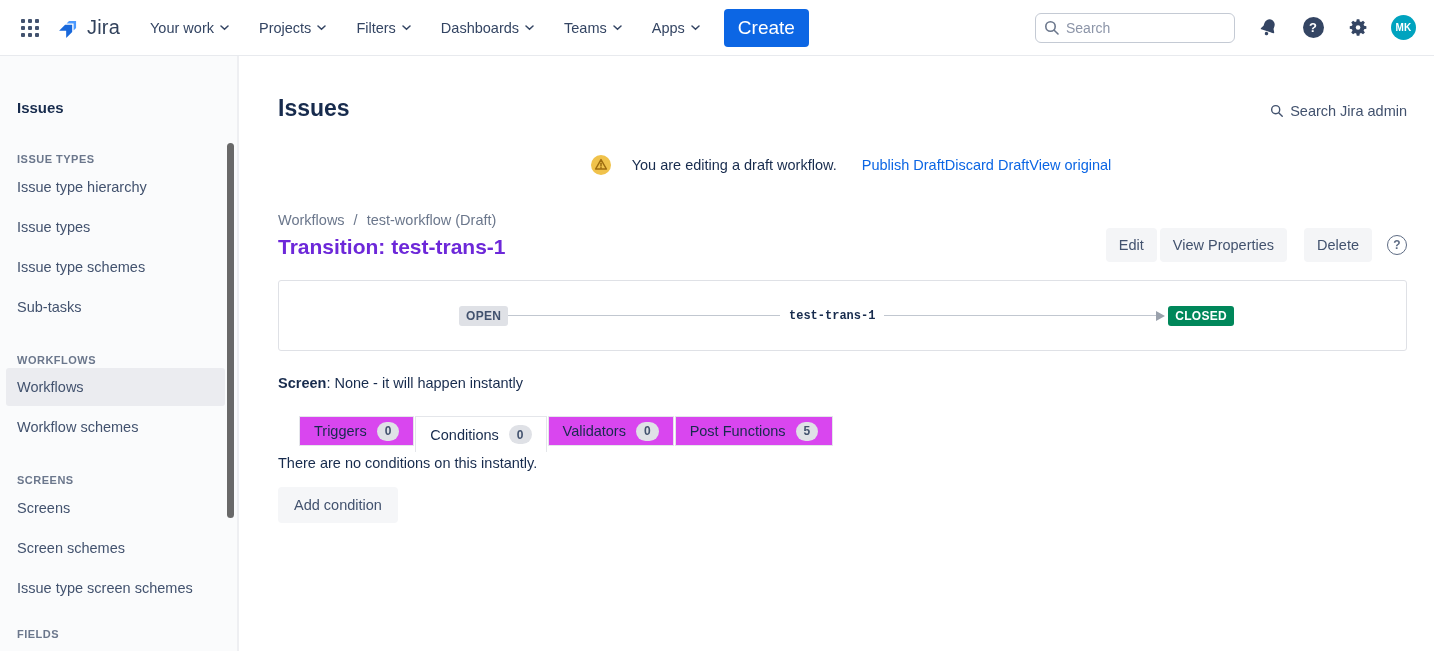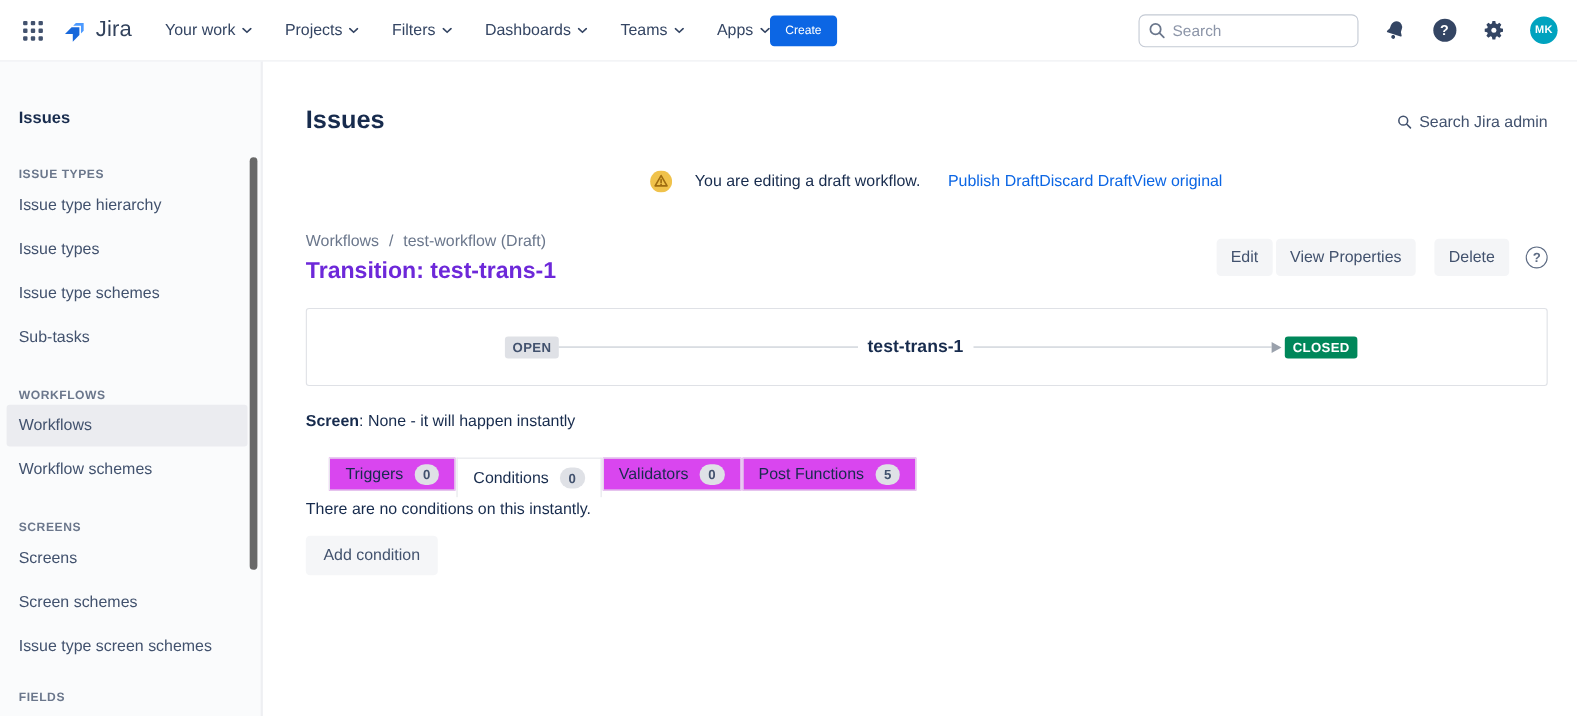--- a/index.html
+++ b/index.html
@@ -9,22 +9,22 @@
   
   .topbar { height:56px; display:flex; align-items:center; padding:0 18px 0 16px;
     border-bottom:1px solid #E8EAEE; background:#fff; }
   .appswitcher { width:28px; height:28px; display:flex; align-items:center; justify-content:center;
     cursor:pointer; border-radius:4px; }
   .logo { display:flex; align-items:center; gap:5px; margin-left:12px; cursor:pointer; }
   .logo-text { font-size:20px; font-weight:500; color:#32425C; letter-spacing:.2px; }
   .nav-menu { display:flex; align-items:center; gap:30px; margin-left:30px; }
   .nav-item { display:flex; align-items:center; gap:6px; font-size:14.5px; font-weight:500;
     color:#344563; cursor:pointer; text-decoration:none; }
-  .create-btn { background:#0C66E4; color:#fff; border:none; border-radius:4px;
-    padding:8px 14px; font-size:11px; font-weight:500; cursor:pointer;
+  .create-btn { margin-left:24px; background:#0C66E4; color:#fff; border:none; border-radius:4px;
+    padding:8px 14px; font-size:19px; font-weight:500; cursor:pointer;
     font-family:inherit; }
   .topbar-spacer { flex:1; }
   .search-wrap { position:relative; width:200px; }
   .search-wrap svg { position:absolute; left:9px; top:7px; }
   .search-input { width:200px; height:30px; border:1.5px solid #C4CAD4; border-radius:6px;
     padding:0 8px 0 30px; font-size:14px; color:#344563; font-family:inherit; outline:none; }
   .search-input::placeholder { color:#8C95A8; }
   .top-icons { display:flex; align-items:center; gap:21px; margin-left:21px; }
   .icon-btn { width:24px; height:24px; display:flex; align-items:center; justify-content:center;
     cursor:pointer; }
@@ -61,36 +61,36 @@
   .draft-banner { display:flex; align-items:center; margin-top:34px; padding-left:17px;justify-content:center; }
   .warn-icon { flex:0 0 20px; }
   .draft-msg { margin-left:21px; font-size:14.5px; color:#172B4D; }
   .banner-links { display:flex; margin-left:25px; }
   .blue-link { color:#0C66E4; font-size:14.5px; font-weight:500; text-decoration:none; cursor:pointer; }
 
   .title-block { position:relative; margin-top:37px; }
   .breadcrumb { display:flex; gap:9px; font-size:14.5px; color:#6B778C; }
   .crumb { color:#6B778C; text-decoration:none; cursor:pointer; }
   .transition-title { margin-top:7px; font-size:21px; font-weight:700; color:#6d28d9; }
-  .toolbar { position:absolute; right:0; top:5px; display:flex; align-items:center; }
+  .toolbar { position:absolute; right:0; top:16px; display:flex; align-items:center; }
   .gray-btn { background:#F4F5F7; border:none; border-radius:4px; padding:9px 13px;
     font-size:14.5px; color:#42526E; cursor:pointer; font-family:inherit; }
   .tb-gap-s { width:3px; } .tb-gap-m { width:17px; } .tb-gap-l { width:15px; }
   .help-outline { width:20px; height:20px; border:1.7px solid #5E6C84; border-radius:50%;
     color:#5E6C84; font-size:12px; font-weight:700; display:flex; align-items:center;
     justify-content:center; cursor:pointer; }
 
   .diagram-panel { margin-top:21px; height:71px; border:1px solid #DFE1E6; border-radius:3px;
     display:flex; align-items:center; padding:0 172px 0 180px; background:#fff; }
   .status-lozenge { font-size:12px; font-weight:700; padding:3px 7px; border-radius:3px;
     letter-spacing:.3px; }
   .status-open { background:#DFE1E6; color:#42526E; }
   .status-closed { background:#00875A; color:#fff; }
   .flow-line { flex:1; height:1px; background:#C1C7D0; }
-  .trans-label { margin:16px 9px; font-size:16px; font-weight:700; color:#172B4D; }
+  .trans-label { margin:16px 9px; font-size:12px; font-weight:700; color:#172B4D;font-family:Liberation Mono, monospace; }
   .arrow-right { width:0; height:0; border-left:9px solid #9AA1AC; border-top:5px solid transparent;
     border-bottom:5px solid transparent; margin-right:3px; }
 
   .screen-line { margin-top:24px; font-size:14.5px; color:#172B4D; }
   .screen-line b { font-weight:700; }
 
   .tabs-row { display:flex; align-items:flex-start; margin-top:25px; padding-left:21px; height:34px; }
   .tab { display:flex; align-items:center; gap:10px; height:30px; padding:0 14px;
     background:#d946ef; border:1px solid #E4E6EA; margin-right:1px; font-size:14.5px;
     color:#172B4D; cursor:pointer; }

